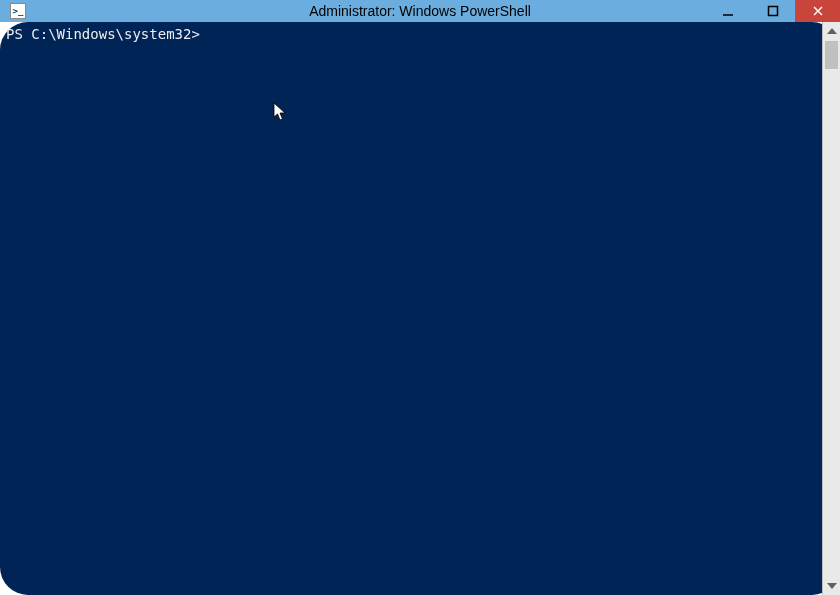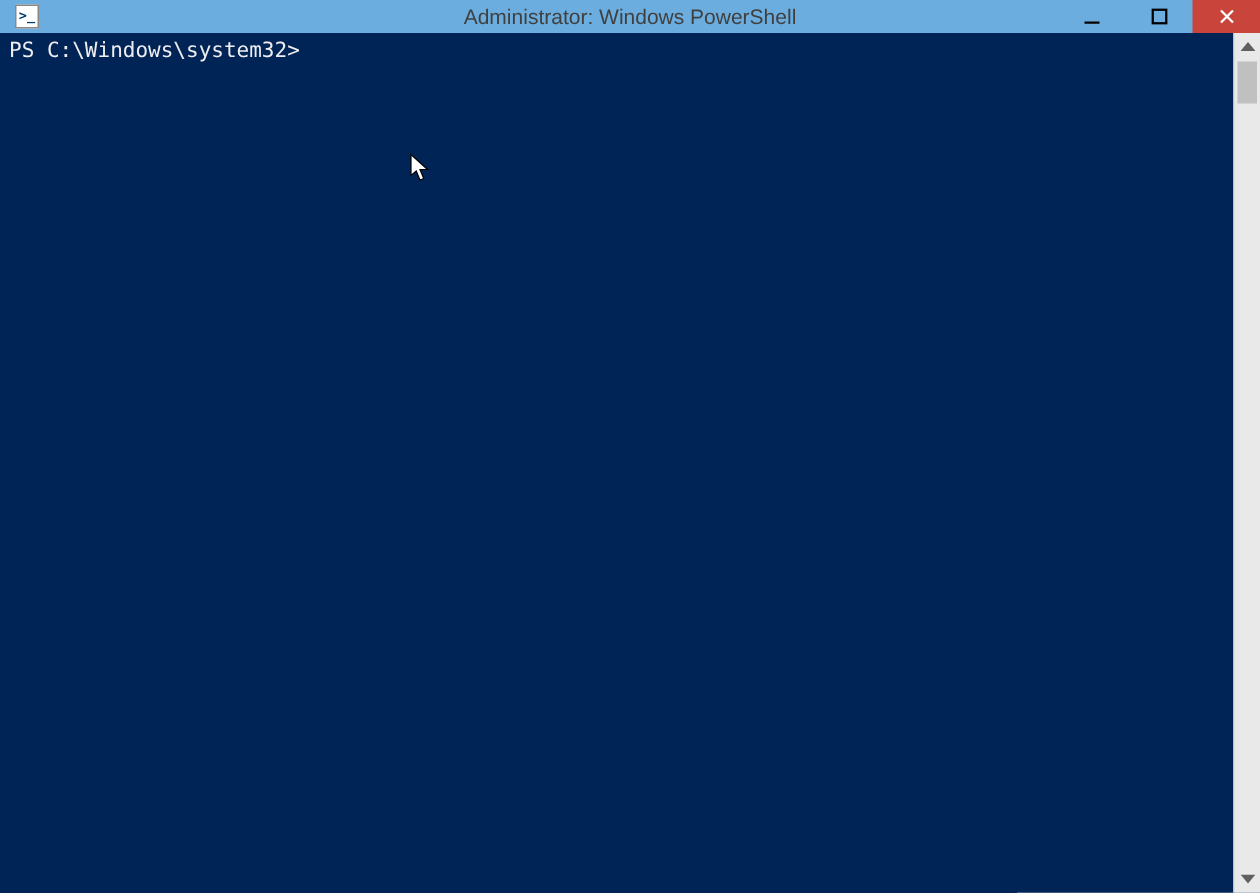--- a/index.html
+++ b/index.html
@@ -46,21 +46,21 @@
       font-weight: bold;
       font-family: Consolas, monospace;
     }
     .title-text {
       position: absolute;
       left: 0;
       right: 0;
       text-align: center;
       pointer-events: none;
       font-size: 14px;
-      color: #404040;
+      color: #000000;
     }
     .window-controls {
       position: absolute;
       right: 0;
       top: 0;
       height: 22px;
       display: flex;
     }
     .ctrl {
       width: 45px;
@@ -76,20 +76,21 @@
       color: #fff;
     }
     .ctrl svg {
       display: block;
     }
     .console-area {
       flex: 1;
       background: #012456;
       position: relative;
       display: flex;
+      border-radius: 28px;
     }
     .console-text {
       flex: 1;
       padding: 4px 6px;
       font-family: "Lucida Console", Consolas, monospace;
       font-size: 14px;
       line-height: 16px;
       color: #eeedf0;
       white-space: pre;
     }

